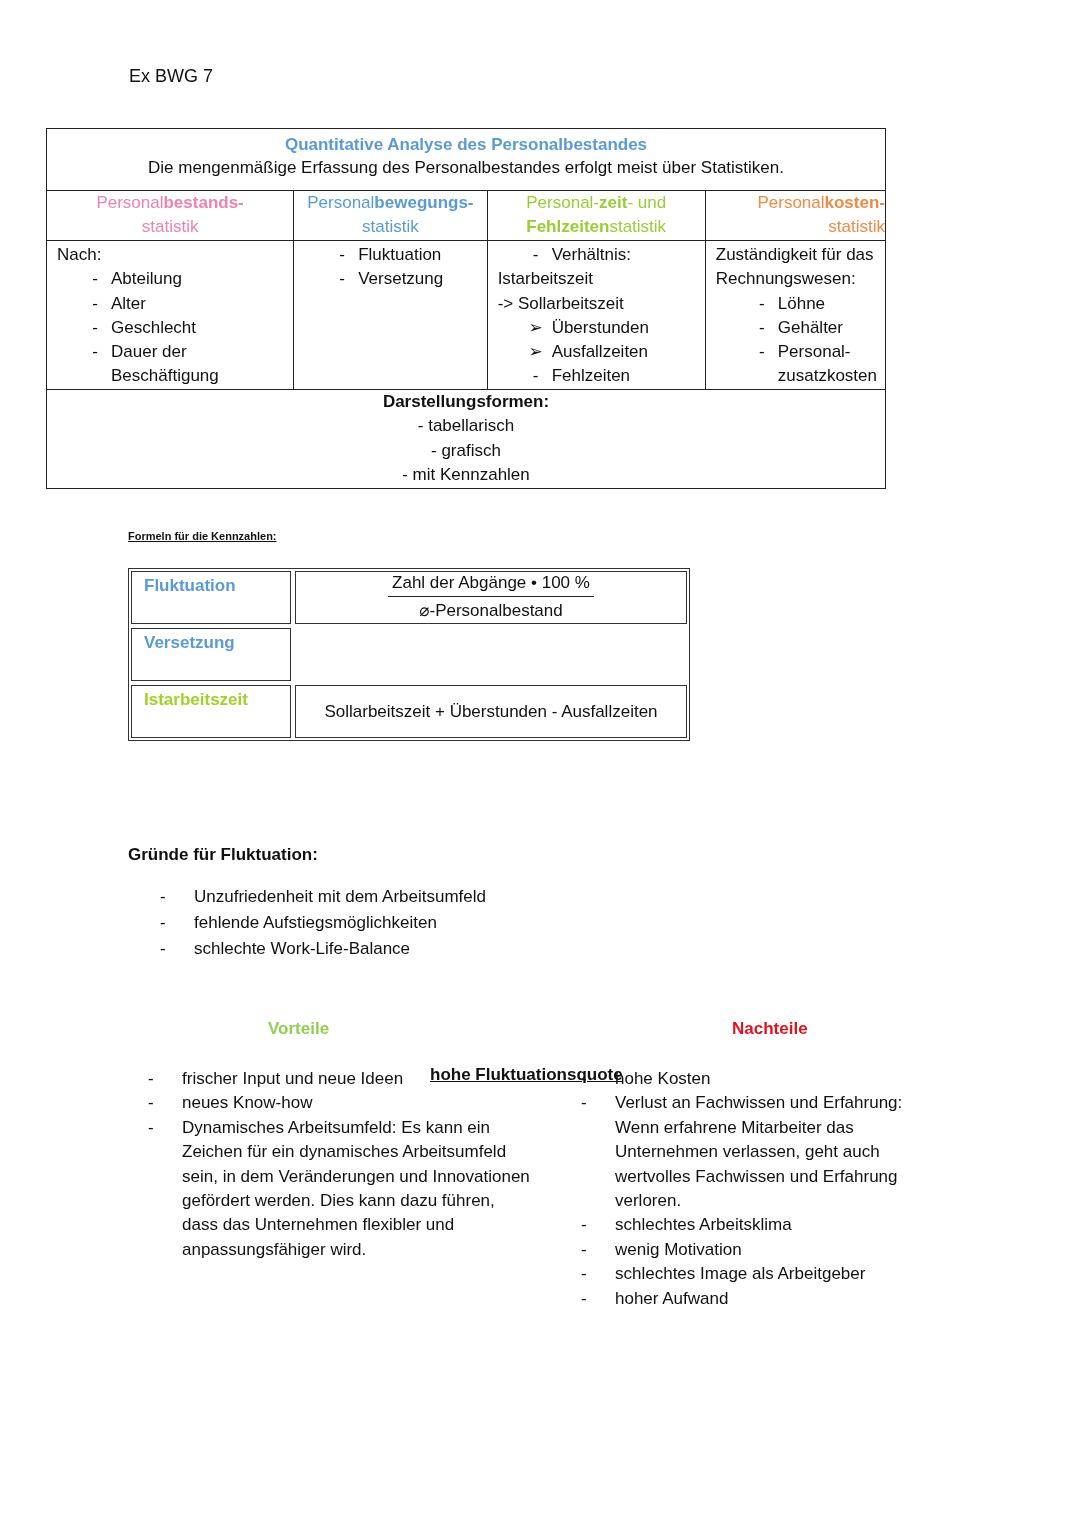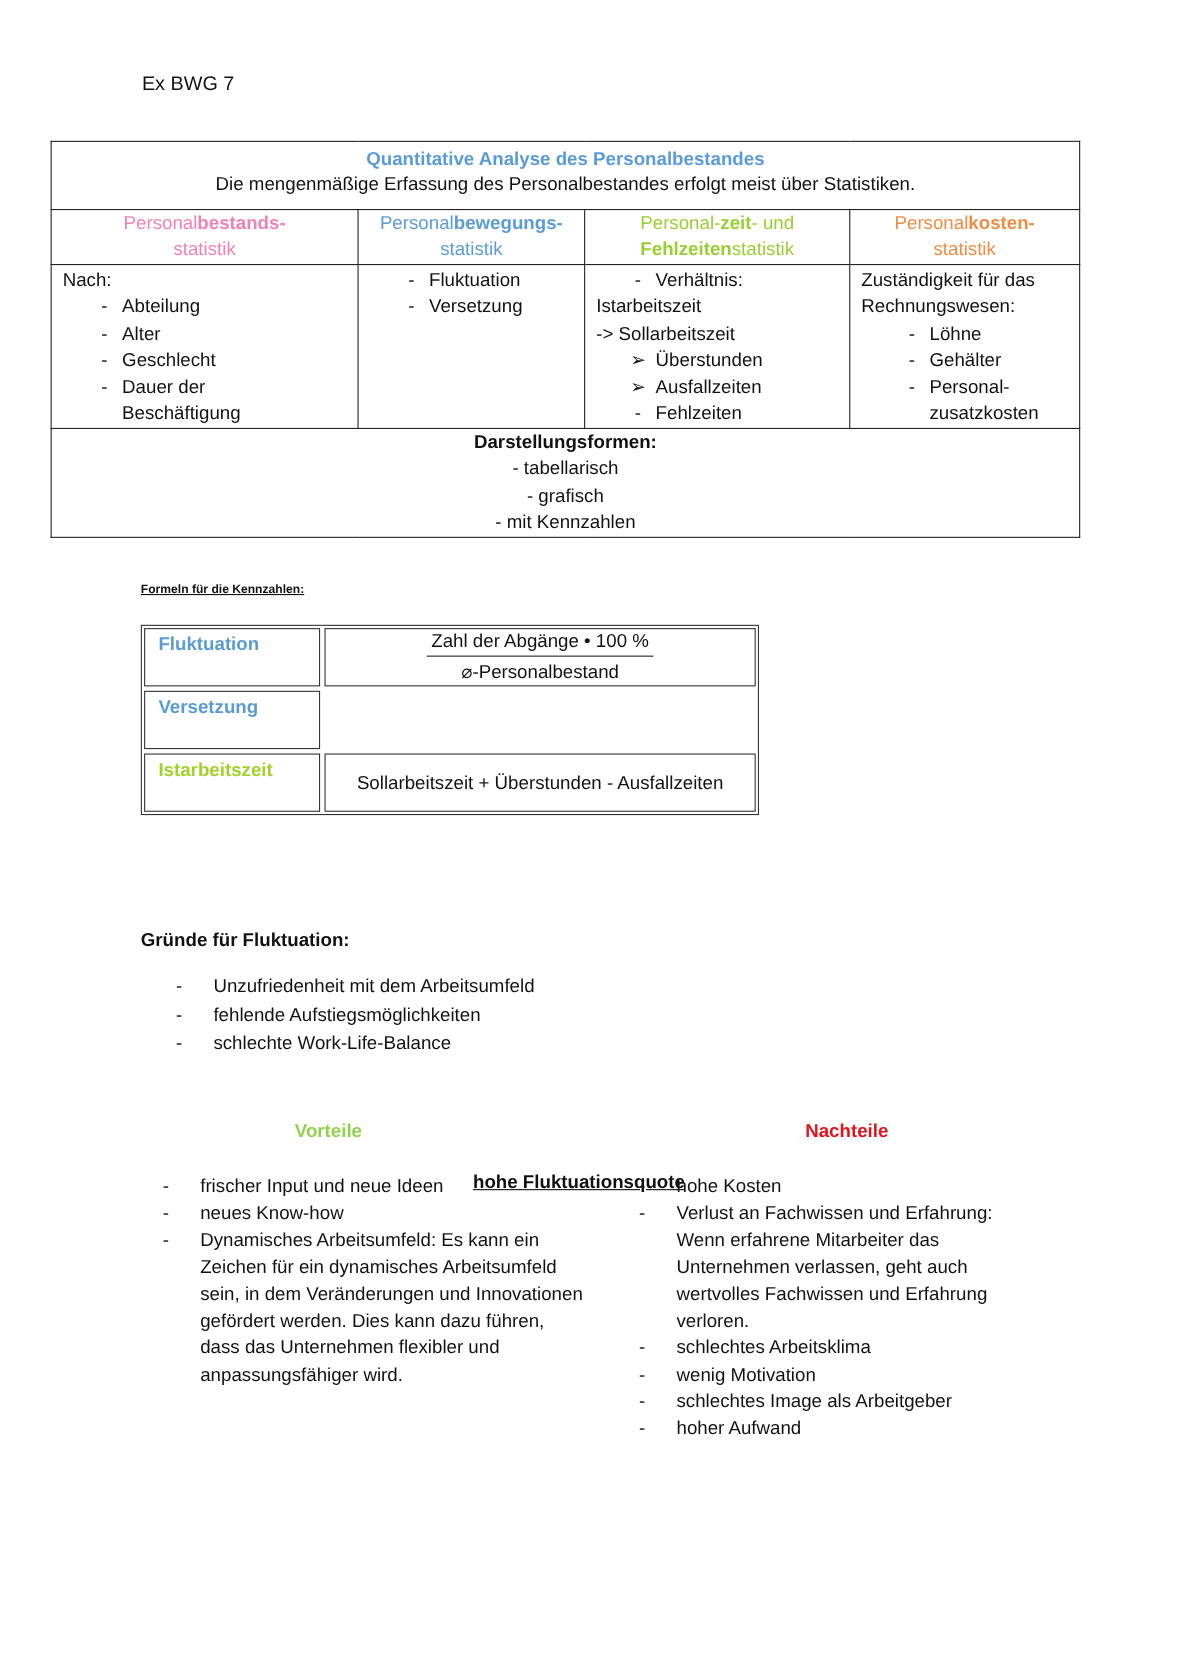--- a/index.html
+++ b/index.html
@@ -1,30 +1,30 @@
 <!DOCTYPE html>
 <html><head>
 <meta charset="utf-8">
 <style>
   html, body { margin:0; padding:0; background:#ffffff; }
   body { width:1080px; height:1527px; position:relative; font-family:"Liberation Sans", sans-serif; color:#111; font-size:17px; }
   .abs { position:absolute; }
   .doc-title { left:129px; top:66px; font-size:18px; }
 
   
-  .main-table { left:46px; top:128px; width:936px; border:1.5px solid #222; border-collapse:collapse; }
+  .main-table { left:46px; top:128px; width:840px; border:1.5px solid #222; border-collapse:collapse; }
   .main-table td { border:1.5px solid #222; vertical-align:top; padding:0; }
   .head-cell { text-align:center; height:61px; }
   .head-title { color:#5b9bd5; font-weight:bold; font-size:17px; padding-top:4px; line-height:23px; }
   .head-sub { font-size:17px; line-height:23px; }
   .col-head { text-align:center; line-height:24px; height:49px; font-size:17px; }
   .c-pink { color:#ee82b4; }
   .c-blue { color:#5b9bd5; }
   .c-green { color:#9acd32;margin-top:12px; }
-  .c-orange { color:#ed8c45; }
+  .c-orange { color:#ed8c45;text-align:right; }
   .b { font-weight:bold; }
   .body-cell { line-height:24.3px; padding:2px 8px 0 10px !important; height:144px; }
   .li { display:flex; }
   .li .dash { width:32px; text-align:center; flex:none; }
   .ind1 { padding-left:30px; }
   .ind2 { padding-left:22px; }
   .darst { text-align:center; line-height:24.5px; height:98px; }
   .darst-items { display:inline-block; text-align:center; }
 
   

